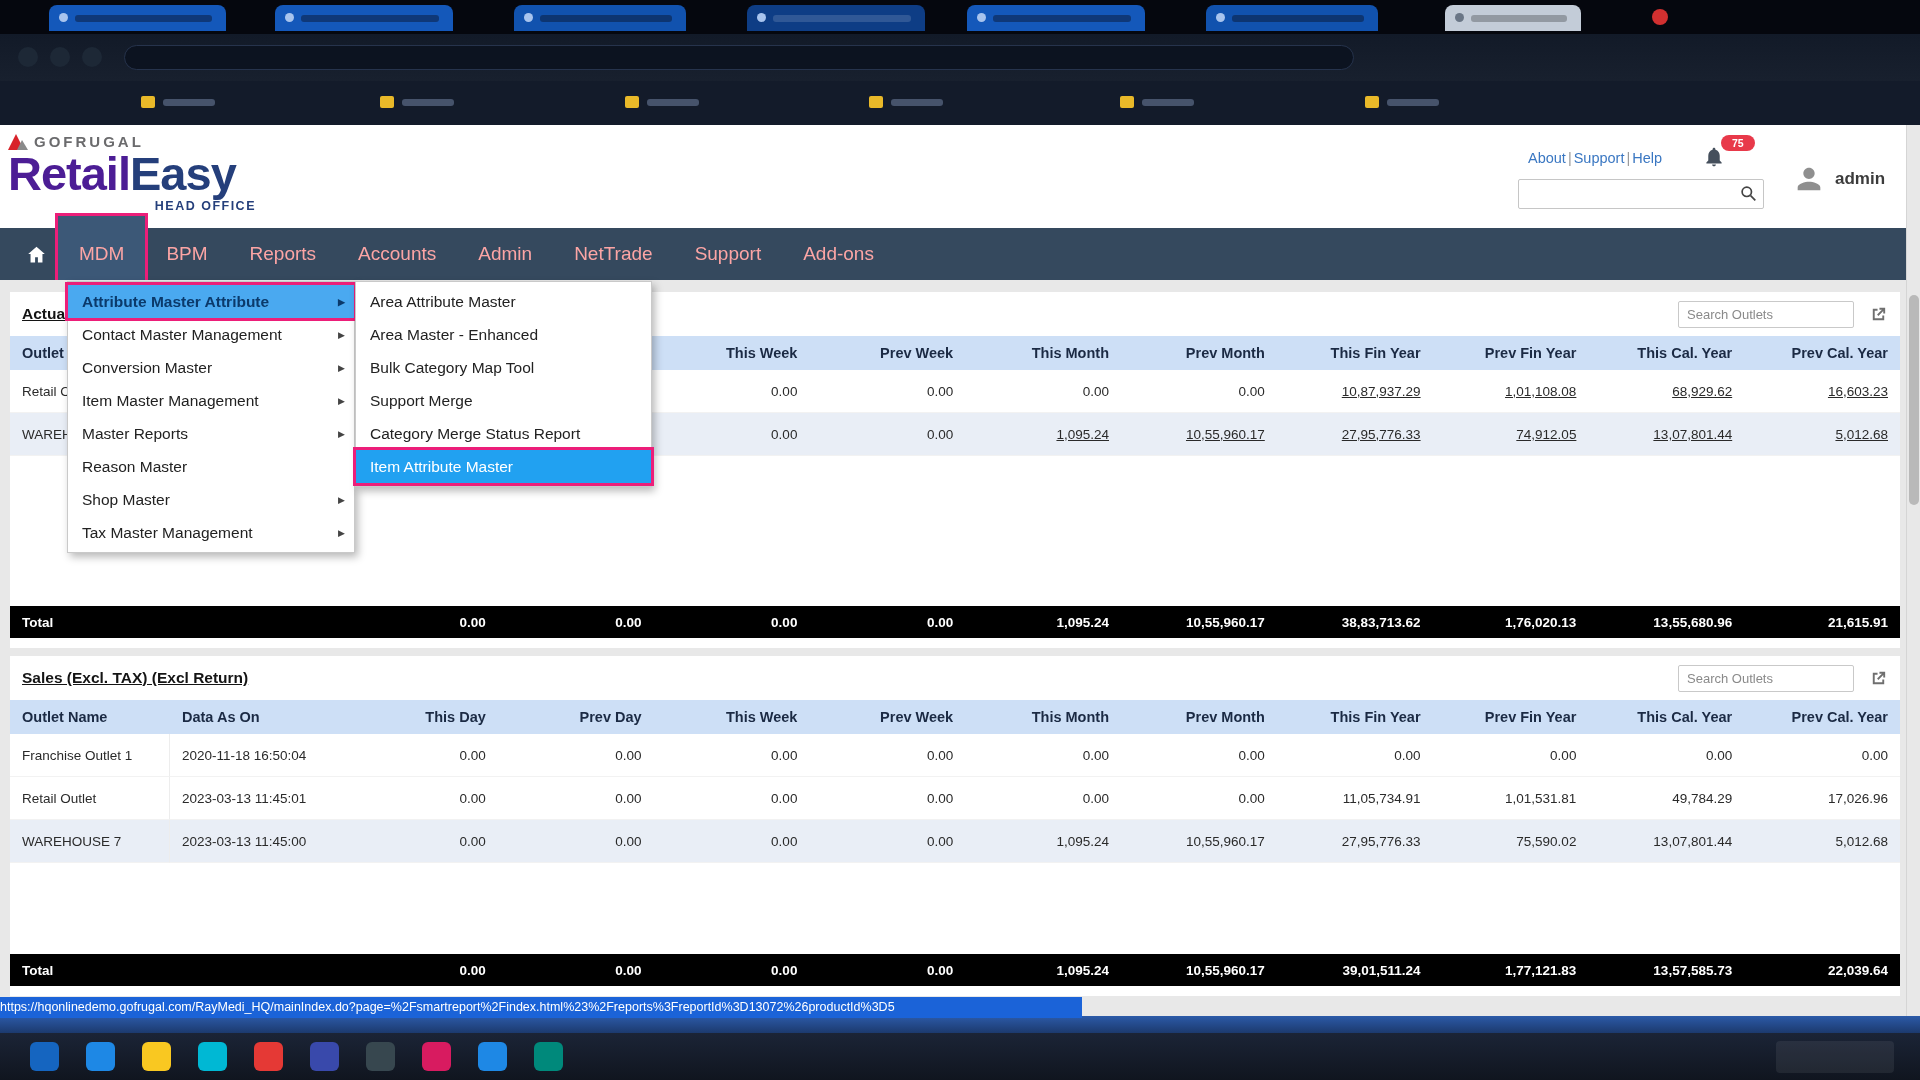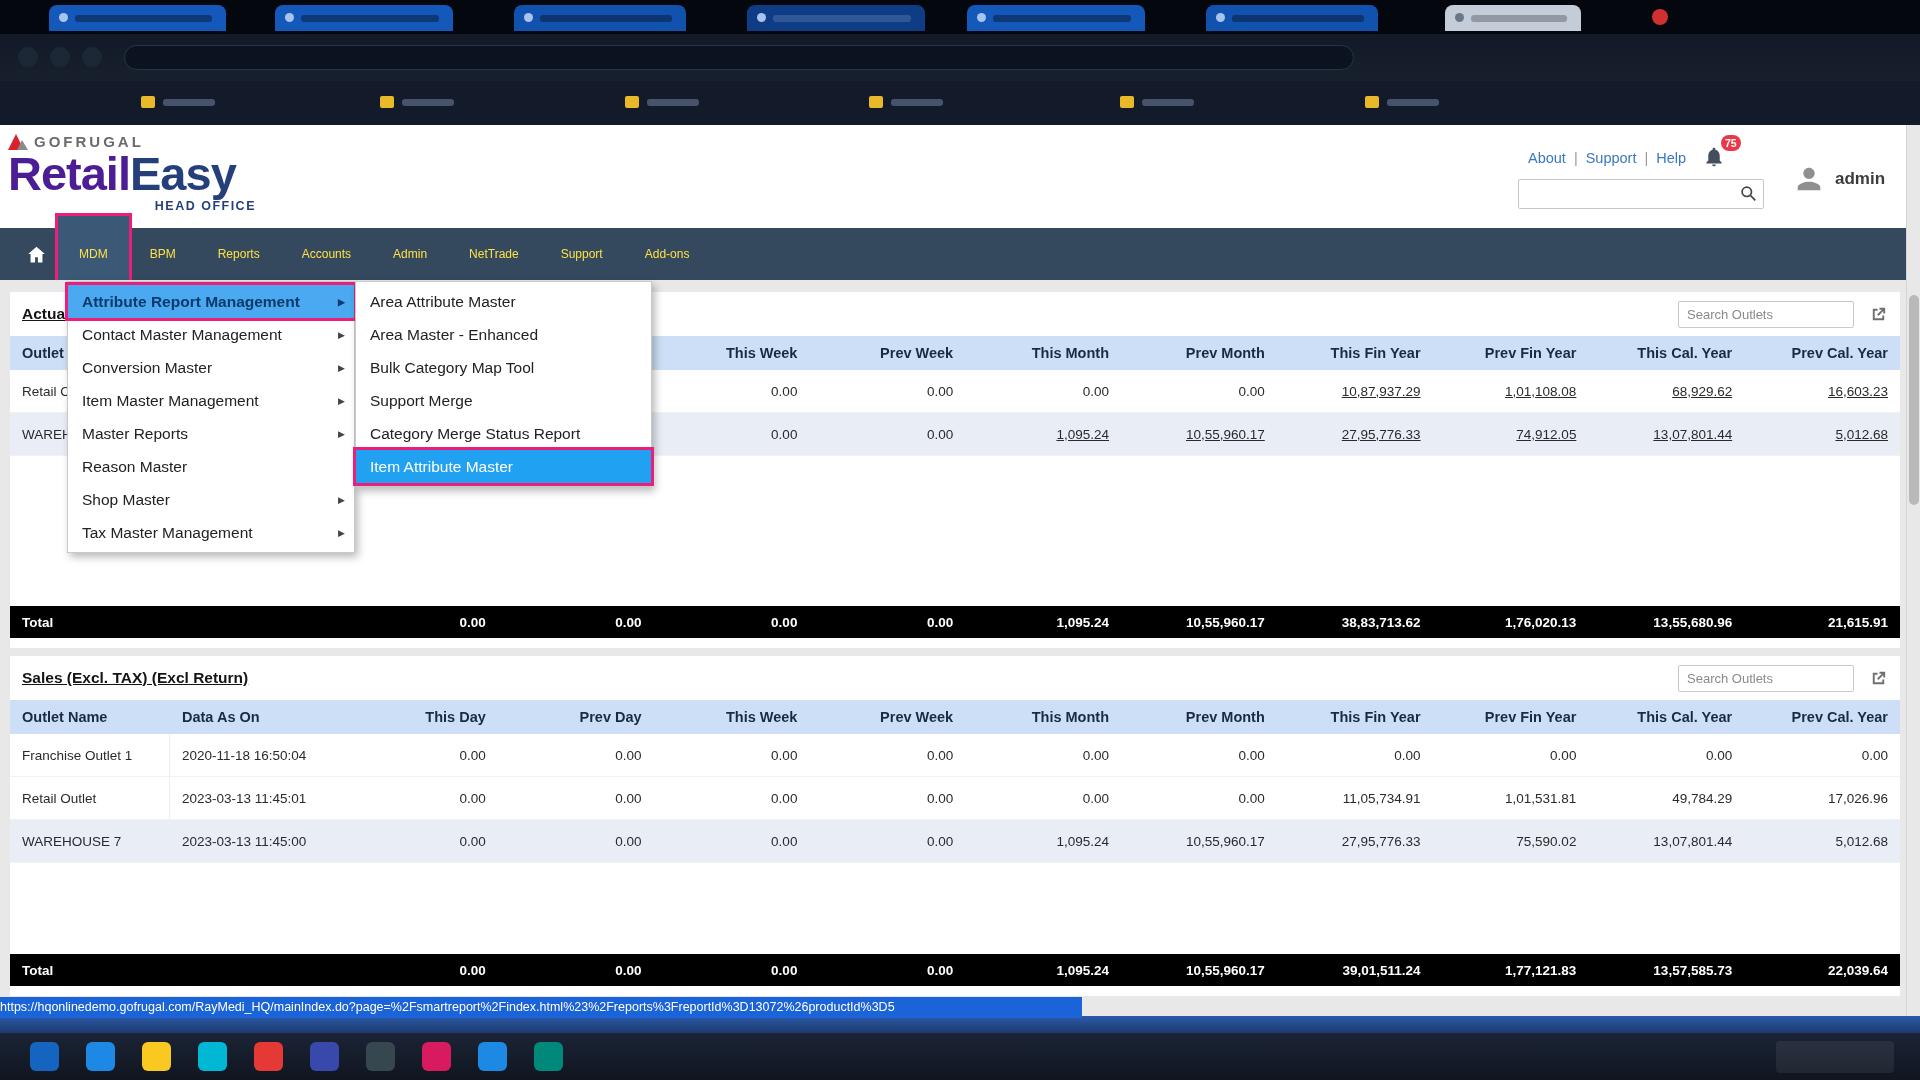--- a/index.html
+++ b/index.html
@@ -33,38 +33,38 @@
   .bm1{left:141px;} .bm2{left:380px;} .bm3{left:625px;} .bm4{left:869px;} .bm5{left:1120px;} .bm6{left:1365px;}
 
   
   .app-header{position:absolute;top:125px;left:0;width:1920px;height:103px;background:#ffffff;}
   .brand{position:absolute;left:8px;top:8px;width:252px;}
   .brand-row1{display:flex;align-items:center;gap:6px;}
   .brand-top{font-size:15px;font-weight:bold;color:#6b6b6d;letter-spacing:3px;}
   .brand-row2{font-size:47px;font-weight:bold;line-height:1.0;letter-spacing:-1px;}
   .b-red{color:#4c1d95;} .b-blue{color:#253f7b;}
   .brand-sub{font-size:12.5px;font-weight:bold;color:#253f7b;letter-spacing:1.5px;text-align:right;padding-right:4px;margin-top:2px;}
-  .hdr-links{position:absolute;left:1528px;top:25px;display:flex;gap:8px;align-items:center;font-size:14.5px;color:#3a77c2;}
+  .hdr-links{position:absolute;left:1528px;top:25px;display:flex;gap:2px;align-items:center;font-size:14.5px;color:#3a77c2;}
   .hlink{cursor:pointer;}
   .hsep{color:#999;}
   .bell{position:absolute;left:1703px;top:20px;width:22px;height:24px;cursor:pointer;}
   .bell svg{width:22px;height:24px;fill:#454f5c;}
-  .badge{position:absolute;left:1721px;top:10px;background:#e8394a;color:#fff;font-size:10.5px;font-weight:bold;border-radius:9px;padding:2px 4px;z-index:5;}
+  .badge{position:absolute;left:1721px;top:10px;background:#e8394a;color:#fff;font-size:10.5px;font-weight:bold;border-radius:9px;padding:2px 11px;z-index:5;}
   .hdr-search{position:absolute;left:1518px;top:54px;width:246px;height:30px;}
   .hdr-search input{width:100%;height:100%;box-sizing:border-box;border:1px solid #c6c6c6;border-radius:2px;padding:0 30px 0 9px;font-size:14px;font-family:inherit;color:#333;}
   .mag{position:absolute;right:7px;top:6px;width:17px;height:17px;cursor:pointer;}
   .user{position:absolute;left:1792px;top:37px;display:flex;align-items:center;gap:9px;cursor:pointer;}
   .person{width:34px;height:34px;fill:#8f8f8f;}
   .uname{font-size:17px;font-weight:bold;color:#3c3c3c;}
 
   
   .navbar{position:absolute;top:228px;left:0;width:1920px;height:52px;background:#35495e;display:flex;align-items:center;padding-left:14px;box-sizing:border-box;}
   .nav-home{width:44px;height:44px;display:flex;align-items:center;justify-content:center;cursor:pointer;}
   .nav-home svg{width:21px;height:21px;fill:#fff;}
-  .nav-item{padding:16px 21px;height:44px;display:flex;align-items:center;color:#fde047;font-size:12px;cursor:pointer;white-space:nowrap;}
+  .nav-item{padding:16px 21px;height:44px;display:flex;align-items:center;color:#fca5a5;font-size:19px;cursor:pointer;white-space:nowrap;}
   .nav-item.active{background:#3c5877;outline:3px solid #ec1e79;}
 
   
   .page{position:absolute;top:280px;left:0;width:1906px;height:736px;background:#e8e8e8;}
   .panel{position:absolute;left:10px;width:1890px;background:#fff;display:flex;flex-direction:column;box-sizing:border-box;padding-bottom:10px;}
   .p1{top:12px;height:356px;}
   .p2{top:376px;height:340px;}
   .sec-head{display:flex;justify-content:space-between;align-items:center;padding:8px 12px;height:28px;flex:0 0 auto;}
   .sec-title{font-size:15.5px;font-weight:bold;text-decoration:underline;color:#141414;white-space:nowrap;}
   .sec-tools{display:flex;align-items:center;gap:15px;}
@@ -375,21 +375,21 @@
             <div class="cell num">13,57,585.73</div>
             <div class="cell num">22,039.64</div>
           </div>
         </div>
     </section>
 
   </div>
 
   <div class="menu-panel" id="menu-l1">
       <div class="menu-item hl1 annotated">
-        <span class="mi-label">Attribute Report Management</span>
+        <span class="mi-label">Attribute Master Attribute</span>
         <span class="mi-arrow">▶</span>
       </div>
       <div class="menu-item">
         <span class="mi-label">Contact Master Management</span>
         <span class="mi-arrow">▶</span>
       </div>
       <div class="menu-item">
         <span class="mi-label">Conversion Master</span>
         <span class="mi-arrow">▶</span>
       </div>

